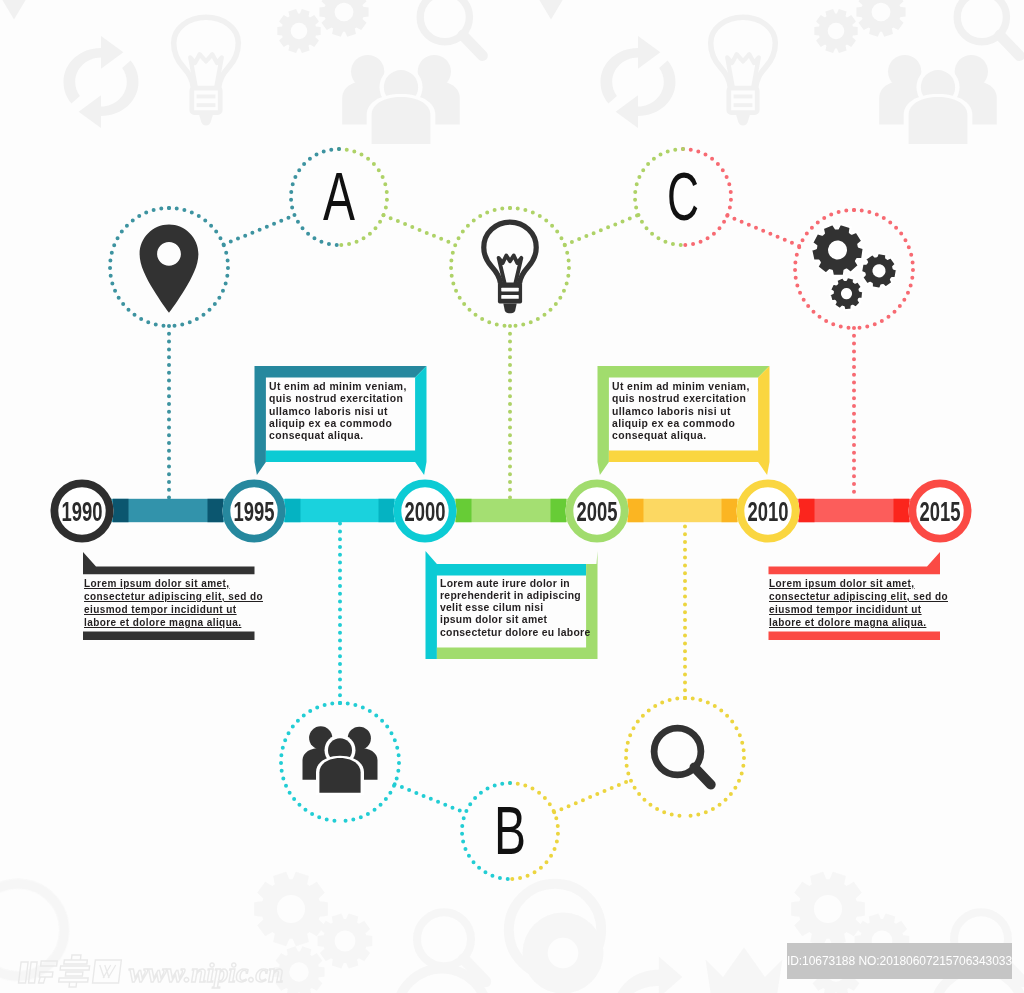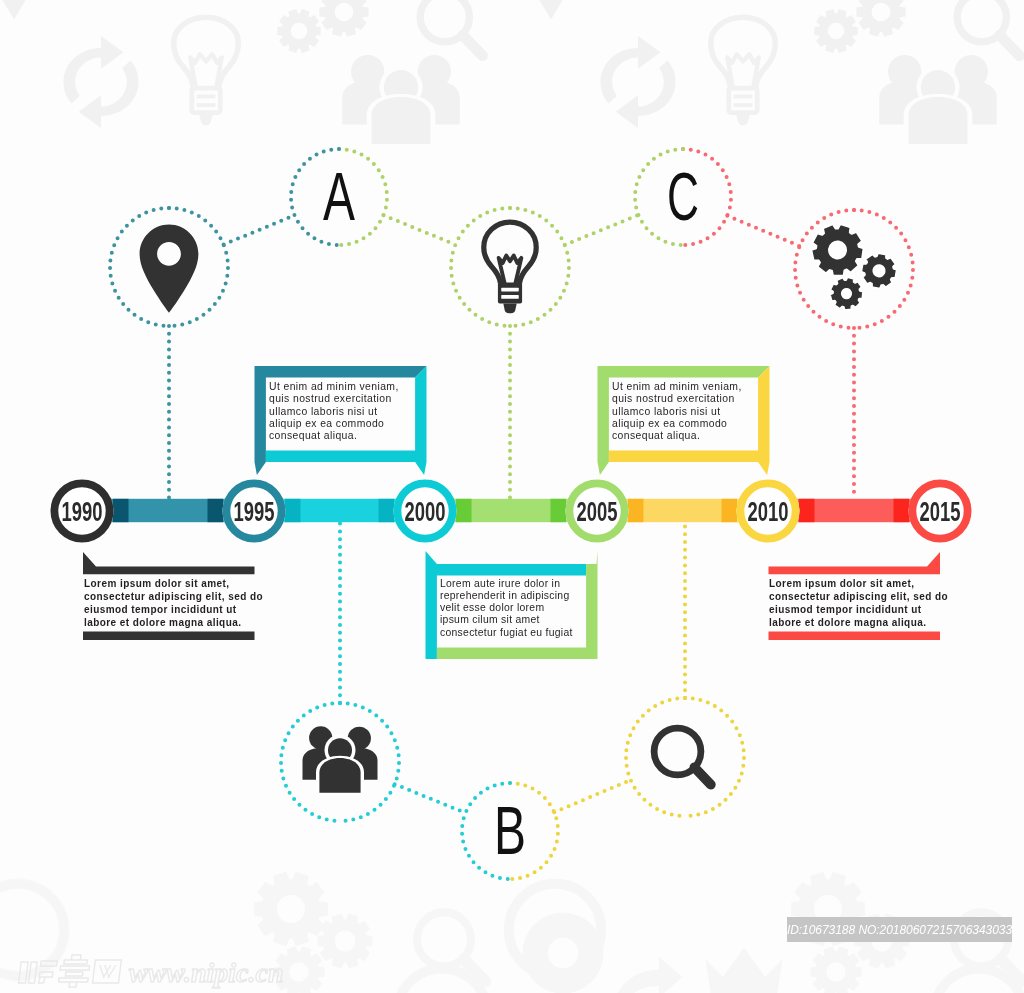--- a/index.html
+++ b/index.html
@@ -1,24 +1,24 @@
 <!DOCTYPE html>
 <html><head>
 <meta charset="utf-8">
 <title>Timeline Infographic</title>
 <style>
   html,body{margin:0;padding:0;}
   body{width:1024px;height:993px;background:#fefefe;font-family:"Liberation Sans",sans-serif;overflow:hidden;}
   #stage{position:relative;width:1024px;height:993px;overflow:hidden;background:#fdfdfd;}
   .bg-layer{position:absolute;left:0;top:0;width:1024px;height:993px;}
   .svg-layer{position:absolute;left:0;top:0;width:1024px;height:993px;pointer-events:none;}
-  .tbox-text{position:absolute;font-family:"Liberation Sans",sans-serif;font-weight:normal;
+  .tbox-text{position:absolute;font-family:"Liberation Sans",sans-serif;font-weight:bold;
         color:#231f20;font-size:10.4px;line-height:12.3px;white-space:nowrap;letter-spacing:0.4px;}
   .flagtext{position:absolute;font-family:"Liberation Sans",sans-serif;font-weight:bold;
-        color:#231f20;font-size:10.0px;line-height:12.9px;white-space:nowrap;letter-spacing:0.43px;}
+        color:#231f20;font-size:10.0px;line-height:12.9px;white-space:nowrap;letter-spacing:0.43px;text-decoration:underline;}
   .idbar{position:absolute;background:#c5c5c5;color:#fff;font-family:"Liberation Sans",sans-serif;
         font-size:12.0px;display:flex;align-items:center;justify-content:center;letter-spacing:-0.05px;
         white-space:nowrap;}
 </style>
 </head>
 <body>
 
 <div id="stage">
 
   <svg class="bg-layer" viewBox="0 0 1024 993">
@@ -282,23 +282,23 @@
       <div class="tbox-text" style="left: 269px; top: 381px; width: 150px;">
         <div>Ut enim ad minim veniam,</div>
         <div>quis nostrud exercitation</div>
         <div>ullamco laboris nisi ut</div>
         <div>aliquip ex ea commodo</div>
         <div>consequat aliqua.</div>
       </div>
       <div class="tbox-text" style="left: 440px; top: 577.5px; width: 150px; letter-spacing: 0.28px;">
         <div>Lorem aute irure dolor in</div>
         <div>reprehenderit in adipiscing</div>
-        <div>velit esse dolor lorem</div>
-        <div>ipsum cilum sit amet</div>
-        <div>consectetur fugiat eu fugiat</div>
+        <div>velit esse cilum nisi</div>
+        <div>ipsum dolor sit amet</div>
+        <div>consectetur dolore eu labore</div>
       </div>
       <div class="tbox-text" style="left: 612px; top: 381px; width: 150px;">
         <div>Ut enim ad minim veniam,</div>
         <div>quis nostrud exercitation</div>
         <div>ullamco laboris nisi ut</div>
         <div>aliquip ex ea commodo</div>
         <div>consequat aliqua.</div>
       </div>
       <div class="flagtext" style="left: 84px; top: 578px; width: 178px;">
         <div>Lorem ipsum dolor sit amet,</div>
@@ -316,14 +316,14 @@
 
   <svg class="svg-layer" id="wm-svg" viewBox="0 0 1024 993">
       <g transform="translate(0,971) skewX(-7) translate(0,-971)">
         <path d="M20,962 L27,962 L27,983 L20,983 Z M30,962 L36,962 L36,983 L30,983 Z M40,961 L56,961 L56,966 L40,966 Z M40,972 L53,972 L53,977 L40,977 Z M41,977 L46,977 L45,983 L40,983 Z" fill="none" stroke="#e9e9e9" stroke-width="1.4"></path>
         <path d="M63,960 L86,960 L86,964 L63,964 Z M60,966 L89,966 L89,970 L60,970 Z M66,972 L83,972 L83,976 L66,976 Z M60,978 L89,978 L89,982 L60,982 Z M71,982 L78,982 L78,987 L71,987 Z M70,955 L79,955 L79,960 L70,960 Z" fill="none" stroke="#e9e9e9" stroke-width="1.4"></path>
         <path d="M94,960 L120,960 L120,983 L94,983 Z" fill="none" stroke="#e9e9e9" stroke-width="1.4"></path>
         <path d="M99,965 L105,978 M115,965 L109,978 M104,965 L110,978 M110,965 L104,978" fill="none" stroke="#e9e9e9" stroke-width="1.3"></path>
       </g>
       <text x="129" y="982" font-family="&quot;Liberation Serif&quot;,serif" font-size="28px" font-weight="bold" font-style="italic" fill="none" stroke="#e9e9e9" stroke-width="1.4">www.nipic.cn</text>
     </svg>
-  <div class="idbar" style="left:787px;top:917px;width:225px;height:25px;font-style:italic;">ID:10673188 NO:20180607215706343033</div>
+  <div class="idbar" style="left:787px;top:943px;width:225px;height:36px;">ID:10673188 NO:20180607215706343033</div>
 </div>
 
 </body></html>

